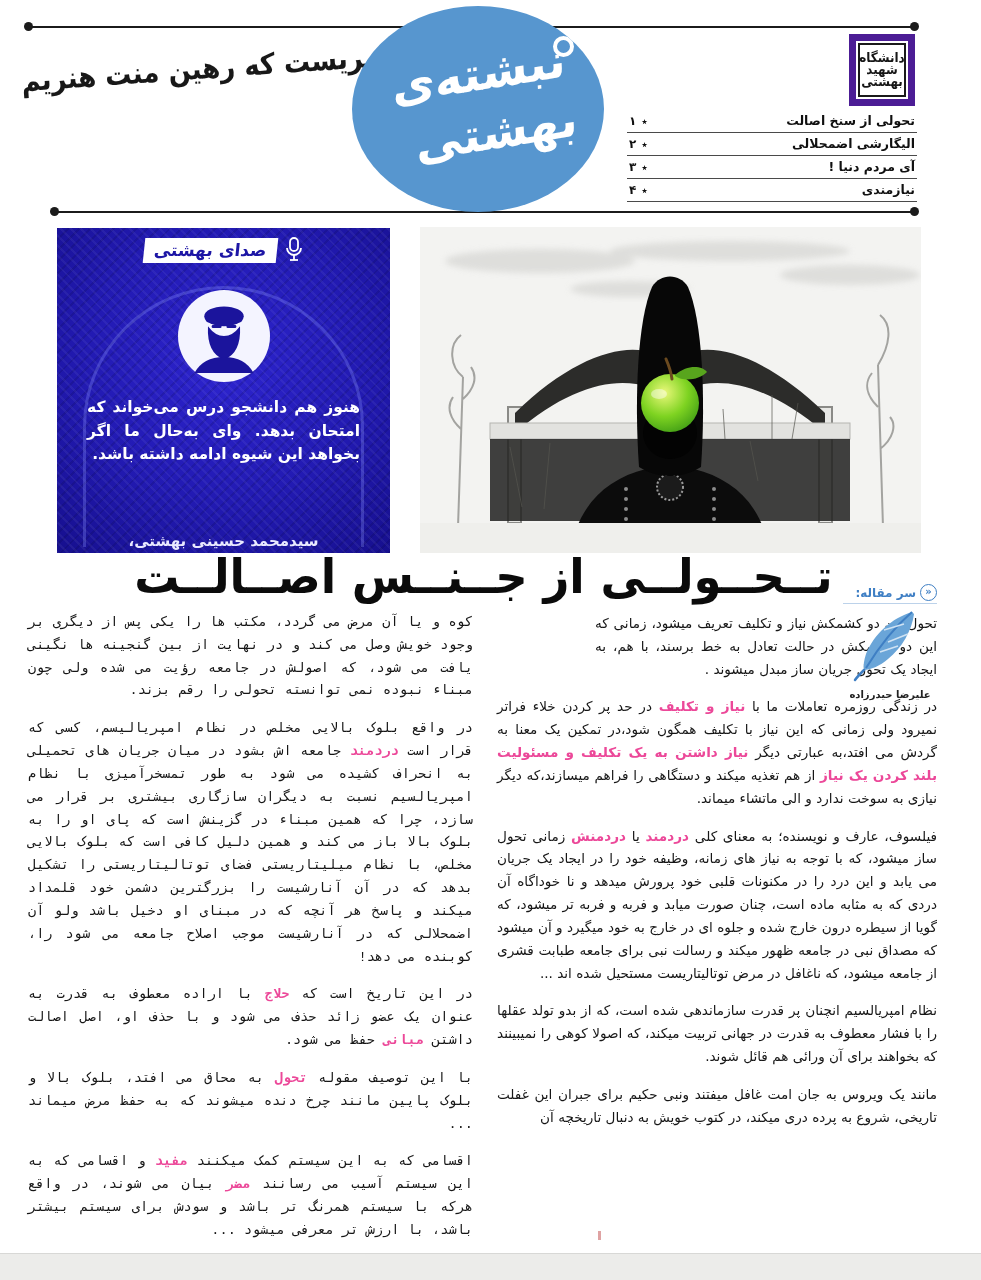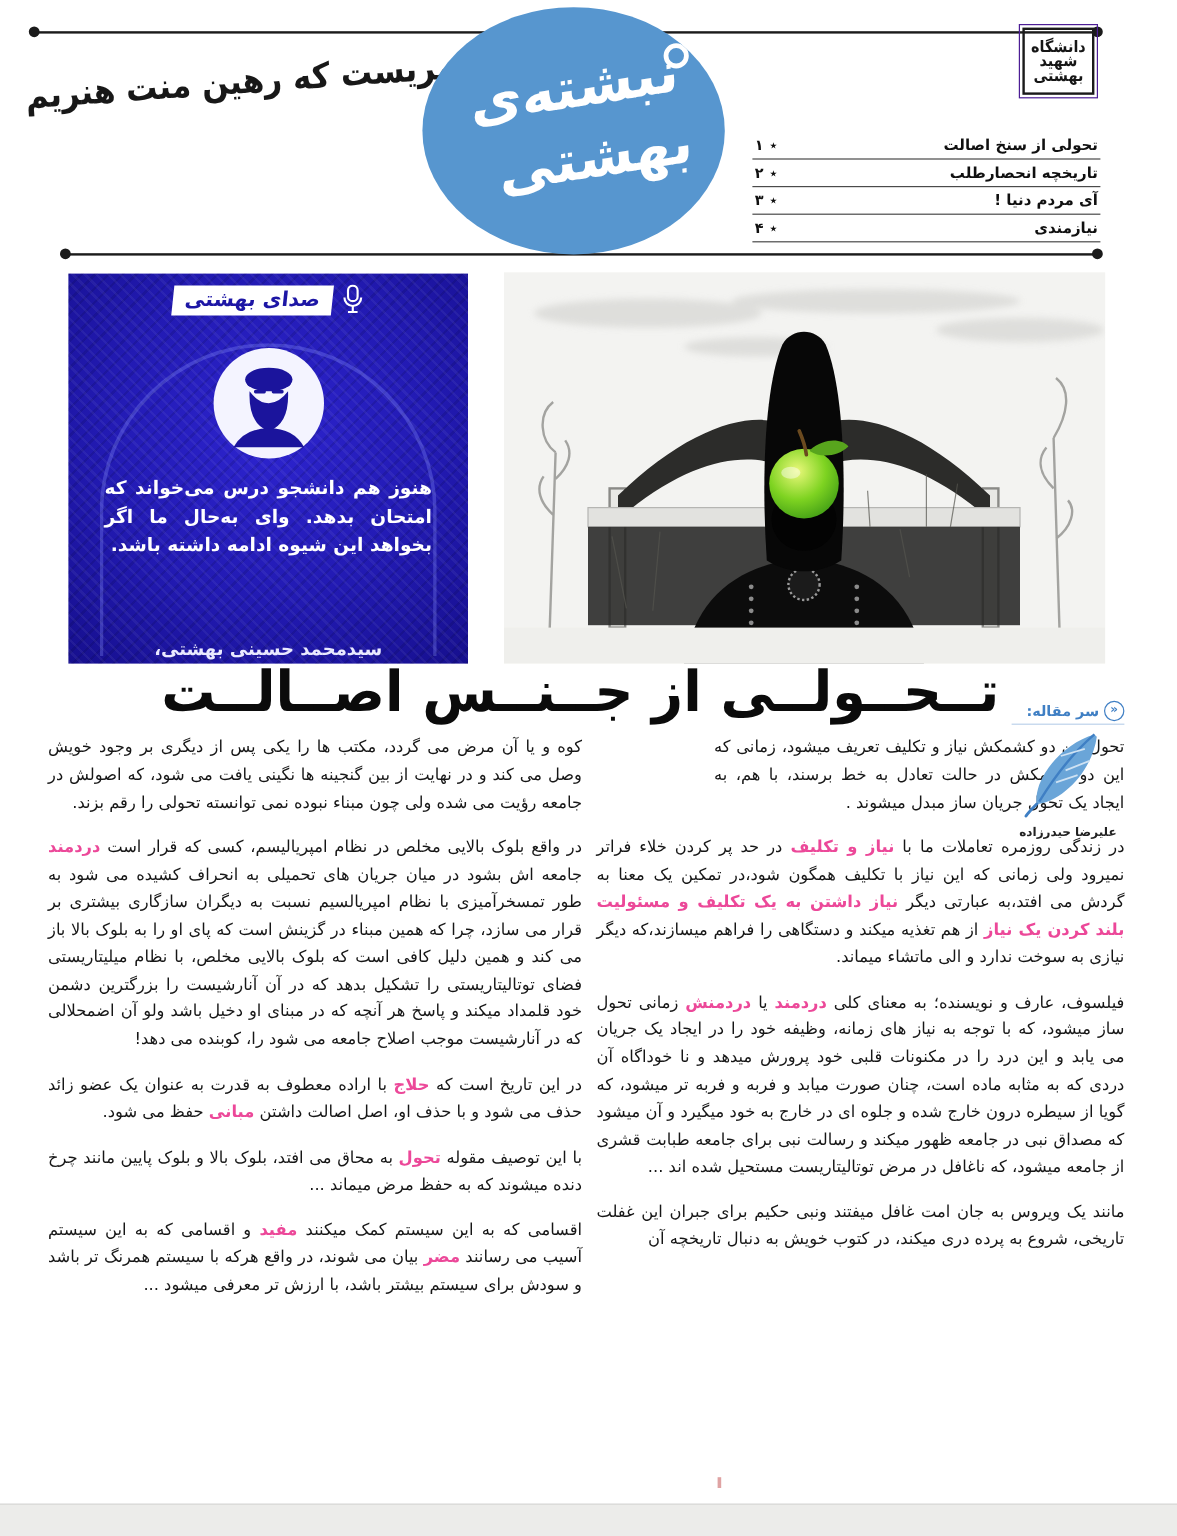--- a/index.html
+++ b/index.html
@@ -26,21 +26,21 @@
   
   .brand{position:absolute;left:352px;top:6px;width:252px;height:206px;border-radius:50%;
          background:#5796cf;z-index:6;overflow:hidden;}
   .brand .t1,.brand .t2{position:absolute;color:#fff;font-weight:bold;direction:rtl;
          transform:rotate(-9deg) skewX(-6deg);line-height:1;}
   .brand .t1{top:44px;right:38px;font-size:47px;}
   .brand .t2{top:102px;right:26px;font-size:47px;}
   .brand .ring{position:absolute;top:30px;right:30px;width:13px;height:13px;border:4px solid #fff;border-radius:50%;}
 
   
-  .uni{position:absolute;right:66px;top:20px;width:66px;height:62px;border:1px solid #4c1d95;padding:2px;box-sizing:border-box;}
+  .uni{position:absolute;right:66px;top:34px;width:66px;height:72px;border:7px solid #4c1d95;padding:2px;box-sizing:border-box;}
   .uni .in{width:100%;height:100%;border:2.5px solid #1a1a1a;box-sizing:border-box;
            display:flex;flex-direction:column;align-items:center;justify-content:center;direction:rtl;}
   .uni .in span{font-size:12px;font-weight:bold;color:#161616;line-height:1.02;transform:scaleY(1.1);}
 
   
   .toc{position:absolute;right:64px;top:110px;width:290px;direction:rtl;}
   .toc .item{display:flex;justify-content:space-between;align-items:center;
              padding:3px 2px 4px;border-bottom:1.5px solid #4a4a4a;
              font-size:12.5px;font-weight:bold;color:#101010;}
   .toc .pg{display:flex;gap:5px;align-items:center;font-size:12px;}
@@ -75,21 +75,21 @@
   .edit{position:absolute;right:44px;top:584px;width:94px;z-index:3;text-align:center;}
   .edit .badge{display:flex;direction:rtl;align-items:center;justify-content:flex-start;gap:4px;
                color:#3f7fc4;font-size:12px;font-weight:bold;border-bottom:1px solid #bcd2ea;padding-bottom:2px;}
   .edit .chev{width:15px;height:15px;border:1.5px solid #3f7fc4;border-radius:50%;font-size:10px;line-height:14px;
               text-align:center;color:#3f7fc4;flex:0 0 auto;}
   .edit .author{font-size:10px;font-weight:bold;color:#222;margin-top:1px;white-space:nowrap;direction:rtl;}
 
   
   .col{position:absolute;top:612px;direction:rtl;}
   .col-right{right:44px;width:440px;}
-  .col-left{left:40px;width:445px;}
+  .col-left{left:28px;width:445px;font-family:Liberation Mono, monospace;}
   .col p{margin:0 0 15px;text-align:justify;font-size:13.6px;line-height:1.68;color:#161616;}
   .col p b{color:#ec4899;margin-top:32px;}
   .col-right p.first{margin-left:0;margin-right:0;width:342px;}
 
   
   .bottom-edge{position:absolute;left:0;right:0;bottom:0;height:26px;background:#ececea;border-top:1px solid #d8d8d6;}
   .red-mark{position:absolute;left:598px;top:1231px;width:3px;height:9px;background:#dfa3a3;}
 </style>
 </head>
 <body>
@@ -123,21 +123,21 @@
 
   <div class="toc">
     <div class="item">
       <span>تحولی از سنخ اصالت</span>
       <span class="pg">
           <span>٭</span>
           <span>۱</span>
         </span>
     </div>
     <div class="item">
-      <span>تاریخچه انحصارطلب</span>
+      <span>الیگارشی اضمحلالی</span>
       <span class="pg">
           <span>٭</span>
           <span>۲</span>
         </span>
     </div>
     <div class="item">
       <span>آی مردم دنیا !</span>
       <span class="pg">
           <span>٭</span>
           <span>۳</span>
@@ -254,20 +254,21 @@
       <path d="M14,66 C10,70 7,73 5,76" stroke="#3f7fc4" stroke-width="2.5" fill="none" stroke-linecap="round"></path>
       <path d="M54,20 L34,26 M58,30 L38,38 M48,42 L30,48" stroke="#cfe2f3" stroke-width="1.5"></path>
     </svg>
     <div class="author">علیرضا حیدرزاده</div>
   </div>
 
   <div class="col col-right">
     <p class="first"><span>تحول بین دو کشمکش نیاز و تکلیف تعریف میشود، زمانی که این دو کشمکش در حالت تعادل به خط برسند، با هم، به ایجاد یک تحول جریان ساز مبدل میشوند .</span></p>
     <p><span>در زندگی روزمره تعاملات ما با </span><b>نیاز و تکلیف</b><span> در حد پر کردن خلاء فراتر نمیرود ولی زمانی که این نیاز با تکلیف همگون شود،در تمکین یک معنا به گردش می افتد،به عبارتی دیگر </span><b>نیاز داشتن به یک تکلیف و مسئولیت بلند کردن یک نیاز</b><span> از هم تغذیه میکند و دستگاهی را فراهم میسازند،که دیگر نیازی به سوخت ندارد و الی ماتشاء میماند.</span></p>
     <p><span>فیلسوف، عارف و نویسنده؛ به معنای کلی </span><b>دردمند</b><span> یا </span><b>دردمنش</b><span> زمانی تحول ساز میشود، که با توجه به نیاز های زمانه، وظیفه خود را در ایجاد یک جریان می یابد و این درد را در مکنونات قلبی خود پرورش میدهد و نا خوداگاه آن دردی که به مثابه ماده است، چنان صورت میابد و فربه و فربه تر میشود، که گویا از سیطره درون خارج شده و جلوه ای در خارج به خود میگیرد و آن میشود که مصداق نبی در جامعه ظهور میکند و رسالت نبی برای جامعه طبابت قشری از جامعه میشود، که ناغافل در مرض توتالیتاریست مستحیل شده اند ...</span></p>
+    <p><span>نظام امپریالسیم انچنان پر قدرت سازماندهی شده است، که از بدو تولد عقلها را با فشار معطوف به قدرت در جهانی تربیت میکند، که اصولا کوهی را نمیبینند که بخواهند برای آن ورائی هم قائل شوند.</span></p>
     <p><span>مانند یک ویروس به جان امت غافل میفتند ونبی حکیم برای جبران این غفلت تاریخی، شروع به پرده دری میکند، در کتوب خویش به دنبال تاریخچه آن</span></p>
   </div>
 
   <div class="col col-left">
     <p><span>کوه و یا آن مرض می گردد، مکتب ها را یکی پس از دیگری بر وجود خویش وصل می کند و در نهایت از بین گنجینه ها نگینی یافت می شود، که اصولش در جامعه رؤیت می شده ولی چون مبناء نبوده نمی توانسته تحولی را رقم بزند.</span></p>
     <p><span>در واقع بلوک بالایی مخلص در نظام امپریالیسم، کسی که قرار است </span><b>دردمند</b><span> جامعه اش بشود در میان جریان های تحمیلی به انحراف کشیده می شود به طور تمسخرآمیزی با نظام امپریالسیم نسبت به دیگران سازگاری بیشتری بر قرار می سازد، چرا که همین مبناء در گزینش است که پای او را به بلوک بالا باز می کند و همین دلیل کافی است که بلوک بالایی مخلص، با نظام میلیتاریستی فضای توتالیتاریستی را تشکیل بدهد که در آن آنارشیست را بزرگترین دشمن خود قلمداد میکند و پاسخ هر آنچه که در مبنای او دخیل باشد ولو آن اضمحلالی که در آنارشیست موجب اصلاح جامعه می شود را، کوبنده می دهد!</span></p>
     <p><span>در این تاریخ است که </span><b>حلاج</b><span> با اراده معطوف به قدرت به عنوان یک عضو زائد حذف می شود و با حذف او، اصل اصالت داشتن </span><b>مبانی</b><span> حفظ می شود.</span></p>
     <p><span>با این توصیف مقوله </span><b>تحول</b><span> به محاق می افتد، بلوک بالا و بلوک پایین مانند چرخ دنده میشوند که به حفظ مرض میماند ...</span></p>
     <p><span>اقسامی که به این سیستم کمک میکنند </span><b>مفید</b><span> و اقسامی که به این سیستم آسیب می رسانند </span><b>مضر</b><span> بیان می شوند، در واقع هرکه با سیستم همرنگ تر باشد و سودش برای سیستم بیشتر باشد، با ارزش تر معرفی میشود ...</span></p>
   </div>

